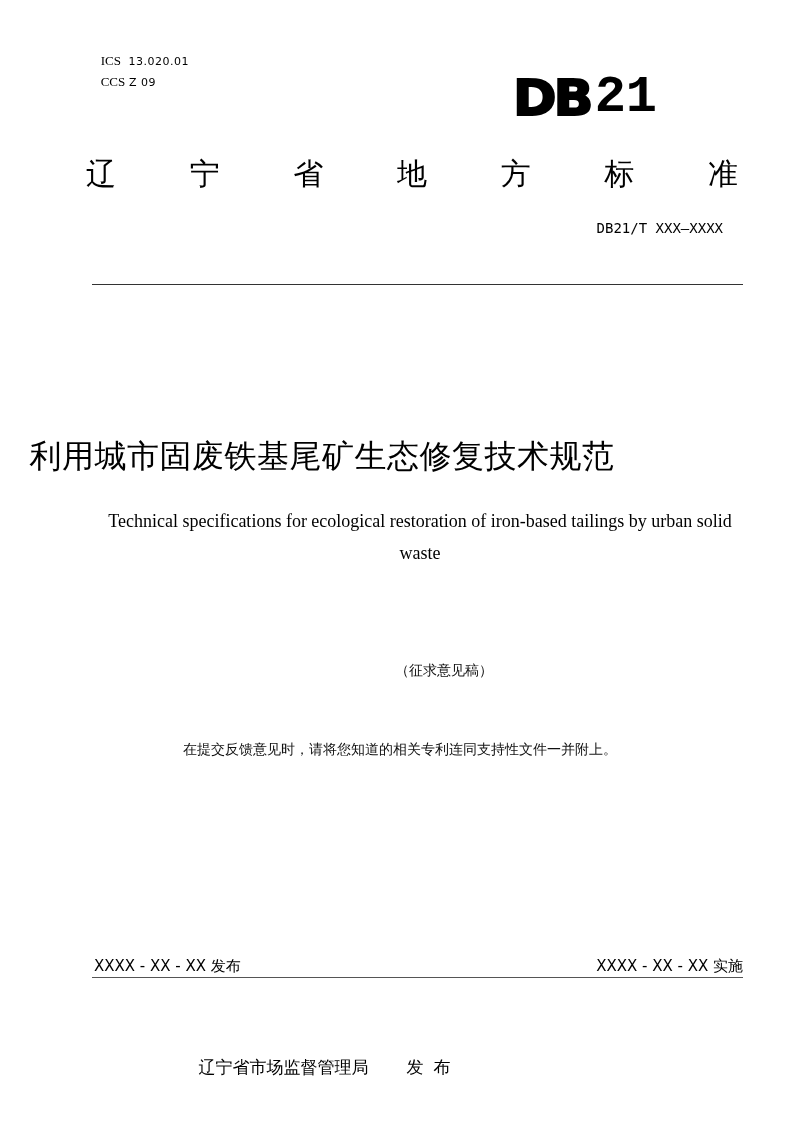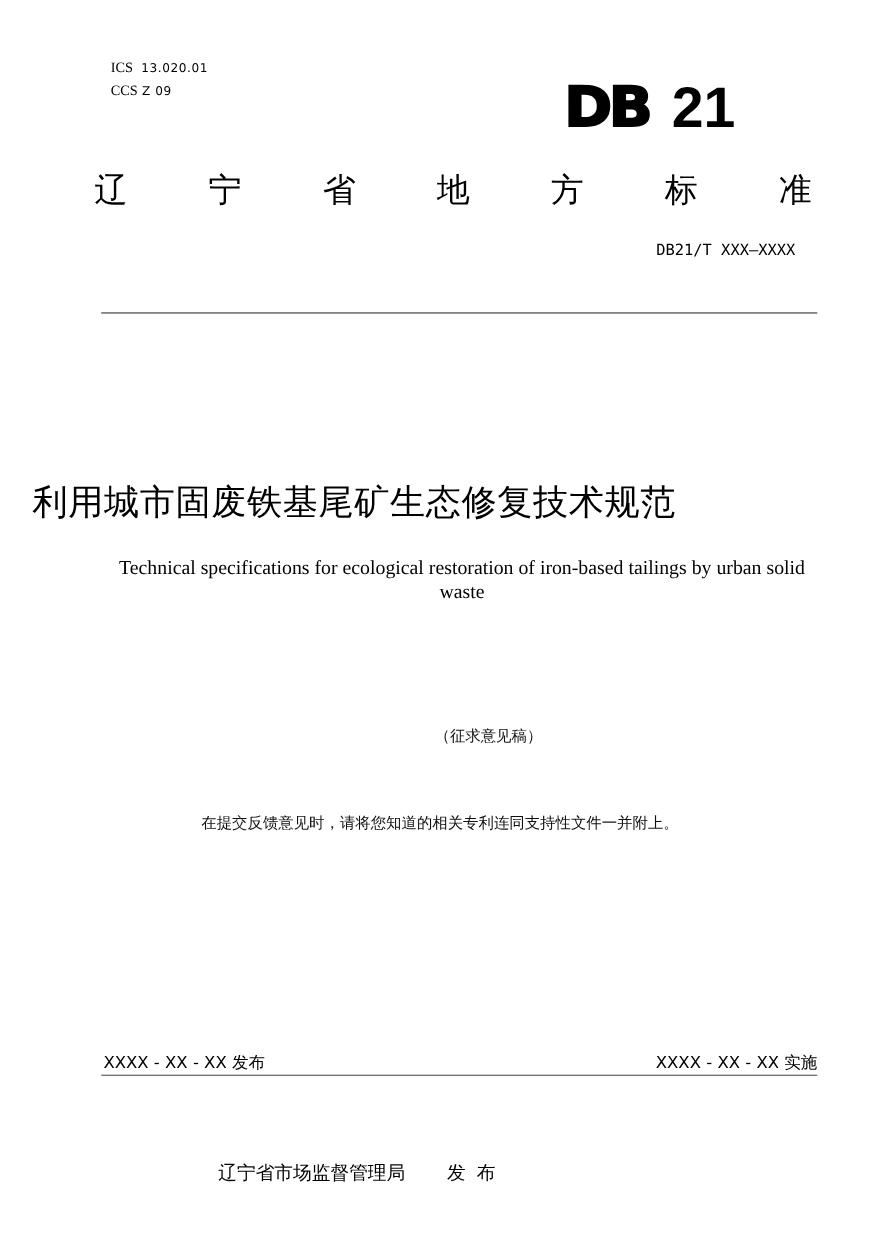--- a/index.html
+++ b/index.html
@@ -39,25 +39,25 @@
       font-weight: 900;
       font-size: 50px;
       letter-spacing: -3px;
       transform: scaleX(1.05);
       transform-origin: left bottom;
       display: inline-block;
       -webkit-text-stroke: 2px #000;
       line-height: 44px;
     }
     .db-logo .num {
-      font-family: Liberation Sans, sans-serif;
+      font-family: Liberation Mono, monospace;
       font-weight: bold;
       font-size: 52px;
       line-height: 44px;
-      margin-left: 24px;
+      margin-left: 8px;
       letter-spacing: 0px;
     }
 
     .provincial-title {
       left: 86px;
       top: 155px;
       width: 652px;
       display: flex;
       justify-content: space-between;
       font-family: "DejaVu Sans", sans-serif;
@@ -93,21 +93,21 @@
       letter-spacing: 0.5px;
     }
 
     .title-en {
       left: 100px;
       width: 640px;
       top: 505px;
       text-align: center;
       font-family: "Liberation Serif", serif;
       font-size: 18px;
-      line-height: 22px;
+      line-height: 32px;
     }
 
     .draft-label {
       left: 0;
       width: 800px;
       top: 660px;
       text-align: center;
       font-family: "DejaVu Serif", serif;
       font-size: 14px;
       line-height: 20px;

